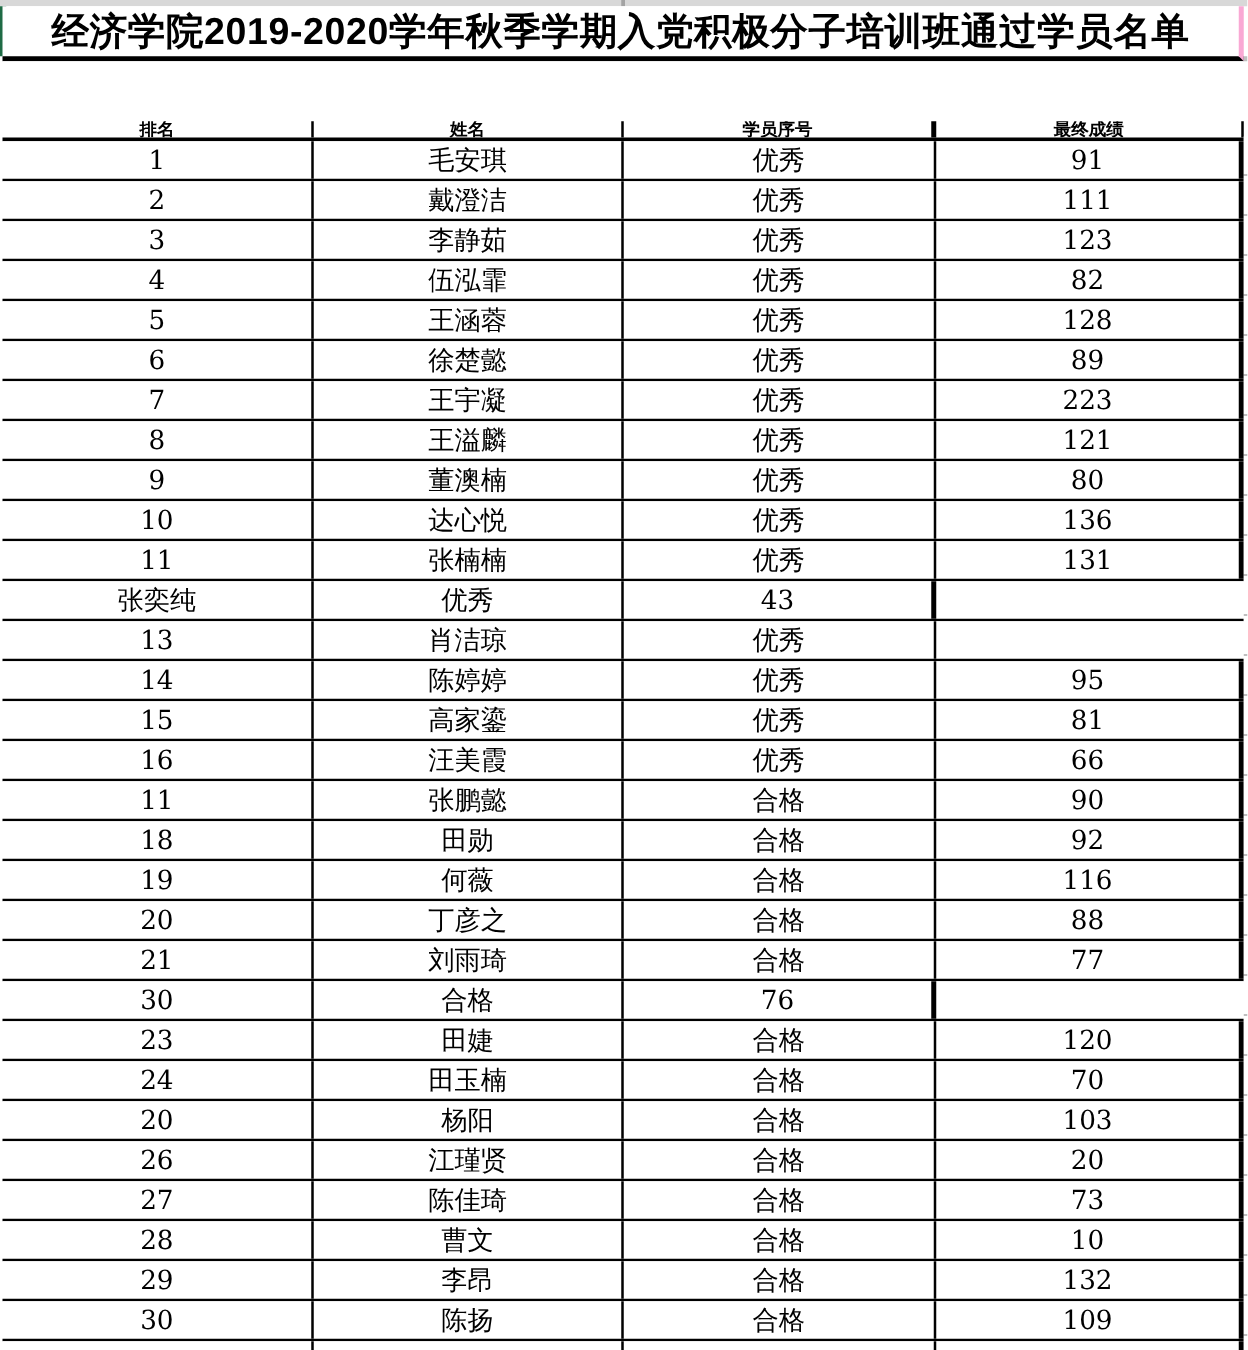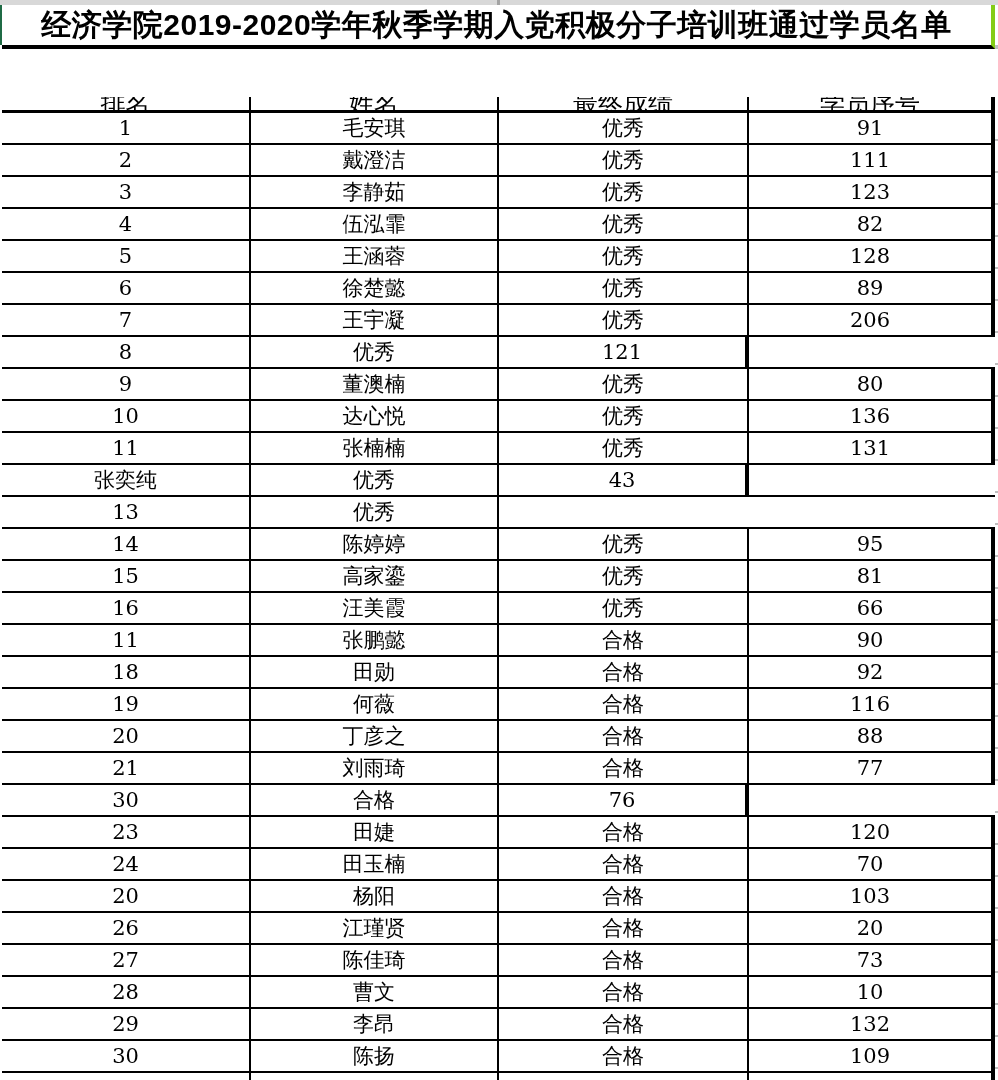--- a/index.html
+++ b/index.html
@@ -7,37 +7,37 @@
   body { position:relative; font-family:"DejaVu Serif","Liberation Serif",serif; color:#000; }
 
   .top-strip { position:absolute; left:0; top:0; width:998px; height:5px; background:#d8d8d8; }
   .strip-divider { position:absolute; left:497px; top:0; width:3px; height:5px; background:#a3a3a3; }
 
   .green-bar { position:absolute; left:0; top:5px; width:5px; height:40px; background:#1f6b45; }
 
   .doc { position:absolute; left:2px; top:5px; width:993px; }
 
   .title-row {
-    height:44px; border-bottom:4px solid #000; border-right:4px solid #84cc16;
+    height:44px; border-bottom:4px solid #000; border-right:4px solid #f9a8d4;
     display:flex; align-items:center; justify-content:center;
     font-family:"Liberation Sans","DejaVu Sans",sans-serif;
     font-weight:bold; font-size:30px; letter-spacing:0.5px;
     background:#fff; white-space:nowrap; overflow:hidden;
   }
 
   .grid { display:grid; grid-template-columns:249px 248px 250px 246px; background:#fff; }
   .cell {
     border-right:2px solid #000;
     display:flex; align-items:center; justify-content:center;
     overflow:hidden; white-space:nowrap;
   }
   .cell.last { border-right-width:4px; }
 
   .header-row { height:64px; border-bottom:3px solid #000; }
-  .header-row .cell { font-weight:normal; font-size:25px;margin-top:48px; }
+  .header-row .cell { font-weight:bold; font-size:14px;margin-top:48px; }
 
   .data-row { height:32px; border-bottom:2px solid #000; font-size:21px; }
 
   .stub-row { height:7px; }
   .stub-row .cell { border-right-color:#000; }
 
   .right-gutter {
     position:absolute; left:995px; top:109px; width:3px; height:971px;
     background:repeating-linear-gradient(to bottom, #ffffff 0 30px, #bfbfbf 30px 32px);
   }
@@ -52,22 +52,22 @@
 
 <div class="green-bar"></div>
 
 <div class="doc">
 
   <div class="title-row">经济学院2019-2020学年秋季学期入党积极分子培训班通过学员名单</div>
 
   <div class="grid header-row">
     <div class="cell">排名</div>
     <div class="cell">姓名</div>
+    <div class="cell last">学员序号</div>
     <div class="cell">最终成绩</div>
-    <div class="cell last">学员序号</div>
   </div>
 
   <div>
 
       <div class="grid data-row">
         <div class="cell">1</div>
         <div class="cell">毛安琪</div>
         <div class="cell">优秀</div>
         <div class="cell last">91</div>
       </div>
@@ -104,25 +104,26 @@
         <div class="cell">6</div>
         <div class="cell">徐楚懿</div>
         <div class="cell">优秀</div>
         <div class="cell last">89</div>
       </div>
 
       <div class="grid data-row">
         <div class="cell">7</div>
         <div class="cell">王宇凝</div>
         <div class="cell">优秀</div>
-        <div class="cell last">206</div>
+        <div class="cell last">223</div>
       </div>
 
       <div class="grid data-row">
         <div class="cell">8</div>
+        <div class="cell">王溢麟</div>
         <div class="cell">优秀</div>
         <div class="cell last">121</div>
       </div>
 
       <div class="grid data-row">
         <div class="cell">9</div>
         <div class="cell">董澳楠</div>
         <div class="cell">优秀</div>
         <div class="cell last">80</div>
       </div>
@@ -142,20 +143,21 @@
       </div>
 
       <div class="grid data-row">
         <div class="cell">张奕纯</div>
         <div class="cell">优秀</div>
         <div class="cell last">43</div>
       </div>
 
       <div class="grid data-row">
         <div class="cell">13</div>
+        <div class="cell">肖洁琼</div>
         <div class="cell">优秀</div>
       </div>
 
       <div class="grid data-row">
         <div class="cell">14</div>
         <div class="cell">陈婷婷</div>
         <div class="cell">优秀</div>
         <div class="cell last">95</div>
       </div>
 

